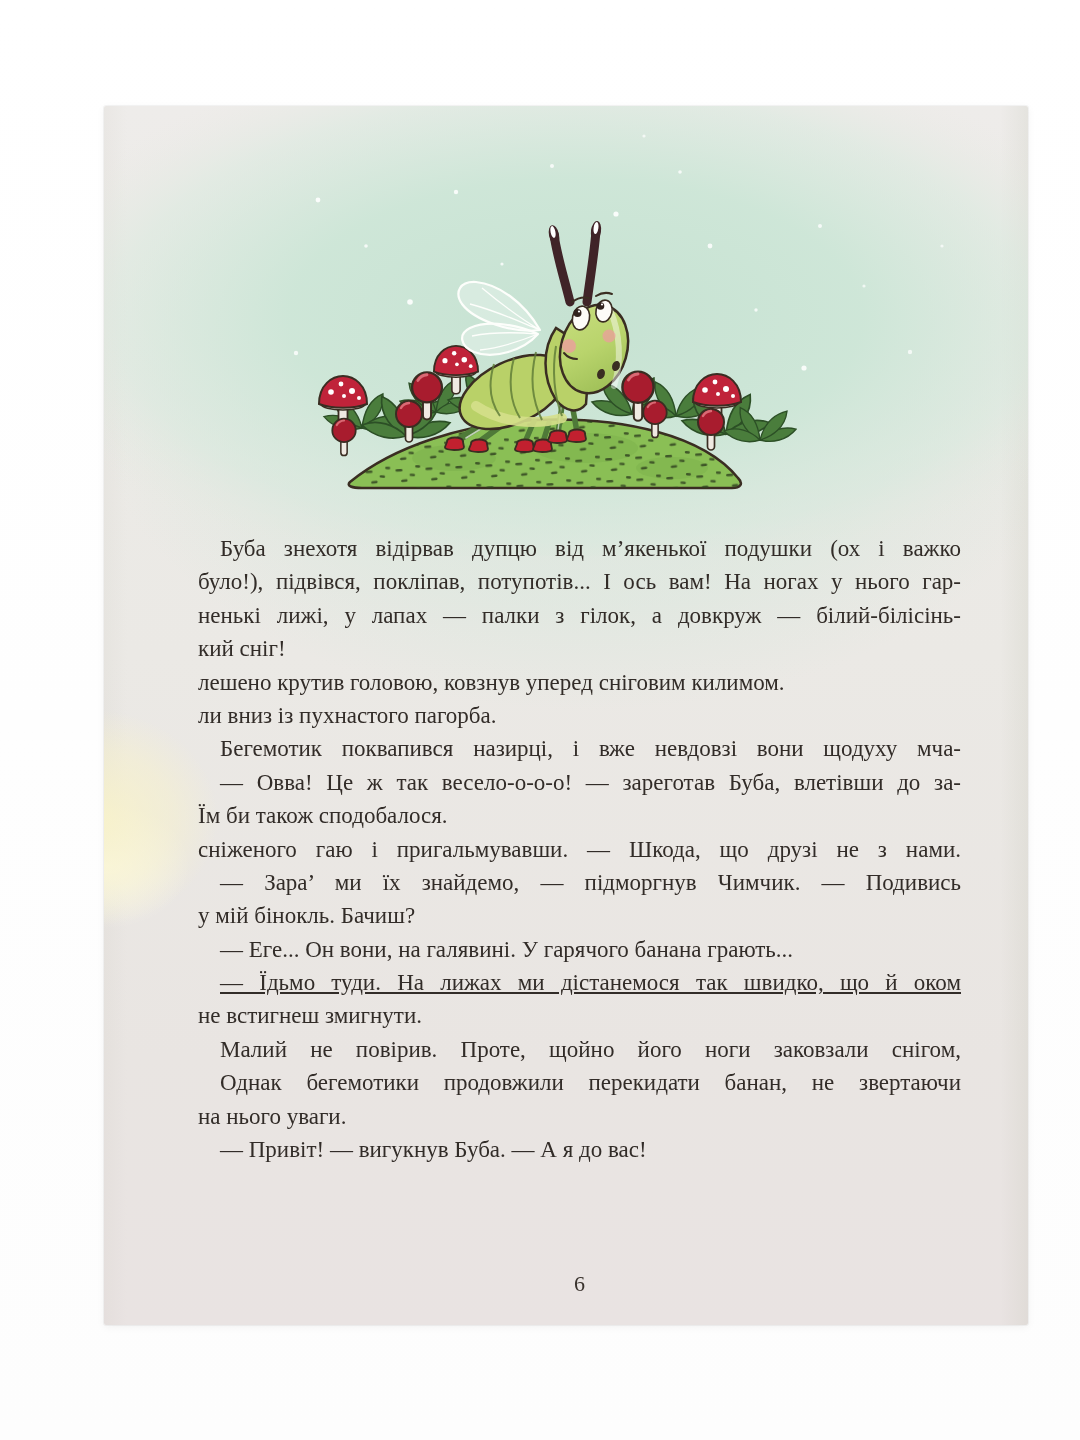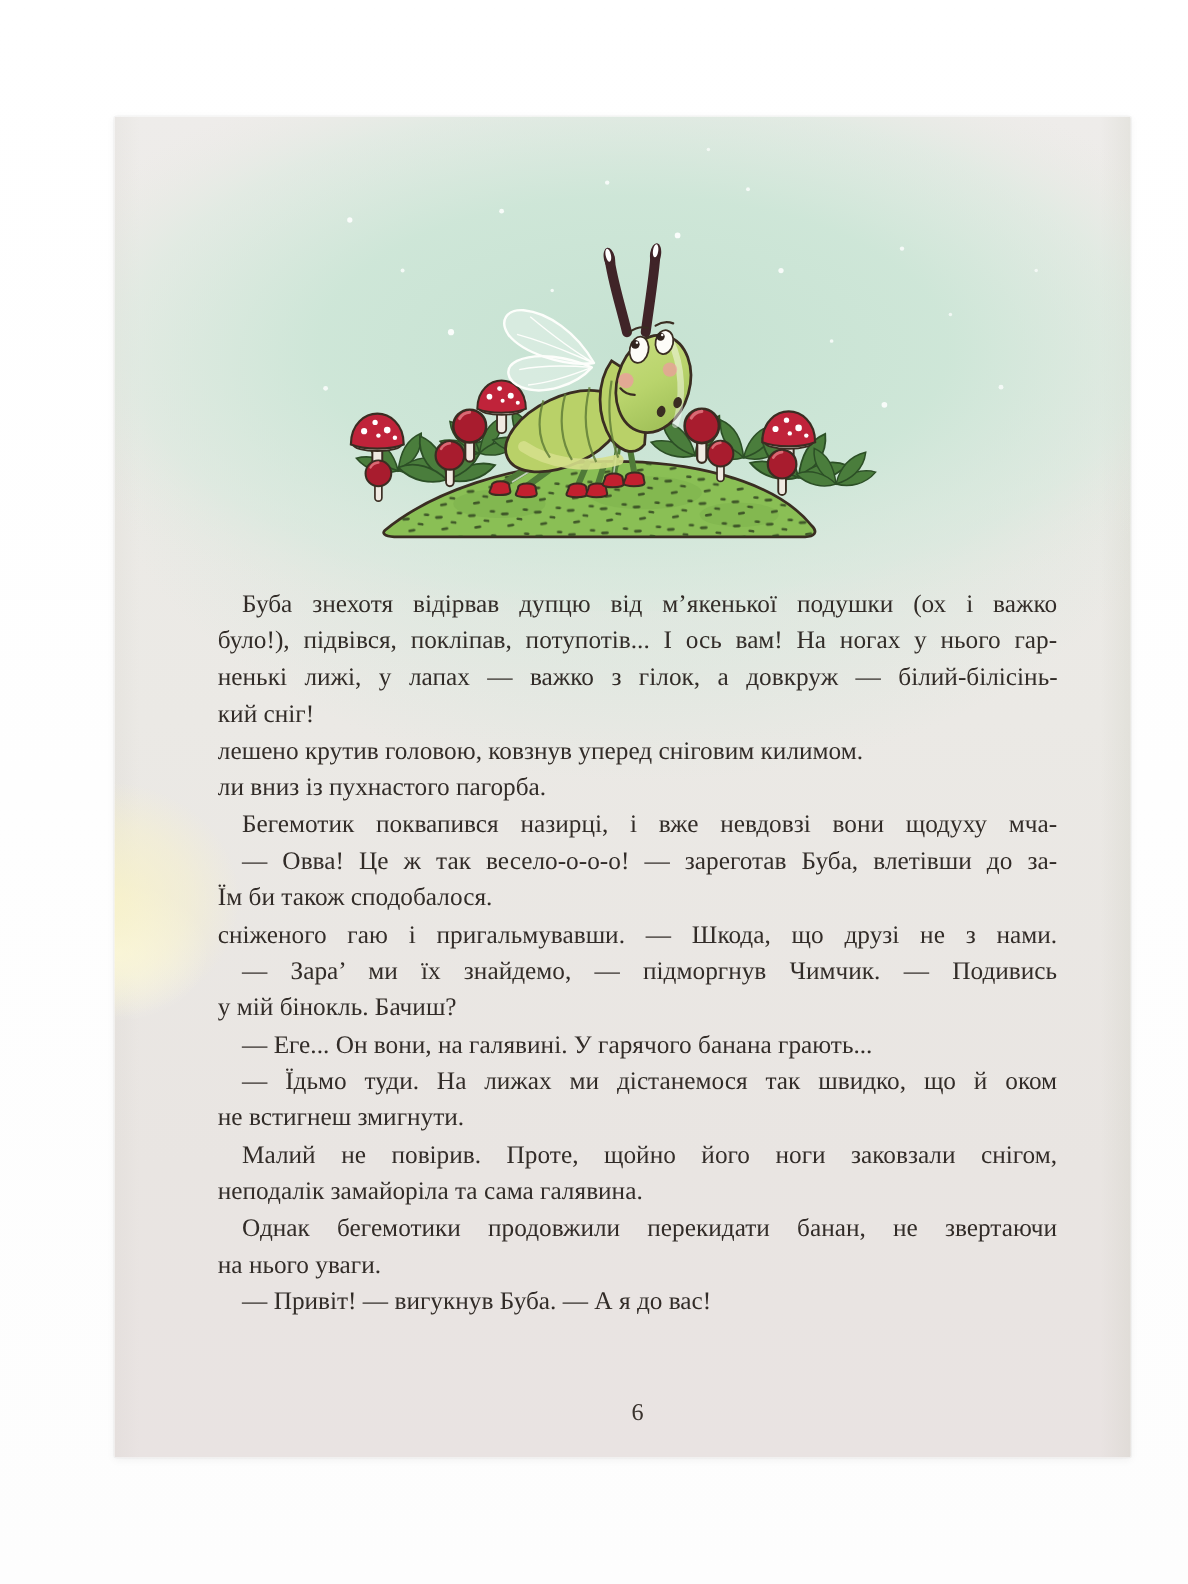--- a/index.html
+++ b/index.html
@@ -222,21 +222,21 @@
         <ellipse cx="512" cy="260" rx="3.8" ry="5.2" fill="#3a2d22" transform="rotate(18 512 260)"></ellipse>
         <path d="M460,247 q 5,6 13,6" fill="none" stroke="#3a2d22" stroke-width="2" stroke-linecap="round"></path>
       </g>
     </g>
   </svg>
 
   <div class="text-block">
       <div class="para">
         <div class="line first just" style="word-spacing: 12.3507px;"><span>Буба знехотя відірвав дупцю від м’якенької подушки (ох і важко</span></div>
         <div class="line just" style="word-spacing: 6.77699px; font-family: Liberation Serif, serif;"><span>було!), підвівся, покліпав, потупотів... І ось вам! На ногах у нього гар-</span></div>
-        <div class="line just" style="word-spacing: 10.0966px;"><span>ненькі лижі, у лапах — важко з гілок, а довкруж — білий-білісінь-</span></div>
+        <div class="line just" style="word-spacing: 10.0966px;"><span>ненькі лижі, у лапах — палки з гілок, а довкруж — білий-білісінь-</span></div>
         <div class="line last"><span>кий сніг!</span></div>
       </div>
       <div class="para">
         <div class="line last"><span>лешено крутив головою, ковзнув уперед сніговим килимом.</span></div>
       </div>
       <div class="para">
         <div class="line last"><span>ли вниз із пухнастого пагорба.</span></div>
         <div class="line first just" style="word-spacing: 14.0137px;"><span>Бегемотик поквапився назирці, і вже невдовзі вони щодуху мча-</span></div>
       </div>
       <div class="para">
@@ -245,26 +245,25 @@
         <div class="line just" style="word-spacing: 13.15px;"><span>сніженого гаю і пригальмувавши. — Шкода, що друзі не з нами.</span></div>
       </div>
       <div class="para">
         <div class="line first just" style="word-spacing: 15.3872px; font-family: Liberation Serif, serif;"><span>— Зара’ ми їх знайдемо, — підморгнув Чимчик. — Подивись</span></div>
         <div class="line last"><span>у мій бінокль. Бачиш?</span></div>
       </div>
       <div class="para">
         <div class="line first last"><span>— Еге... Он вони, на галявині. У гарячого банана грають...</span></div>
       </div>
       <div class="para">
-        <div class="line first just" style="word-spacing: 10.4759px;"><span>— Їдьмо туди. На лижах ми дістанемося так швидко, що й оком</span></div>
+        <div class="line first just" style="word-spacing: 10.4759px; text-decoration: underline;"><span>— Їдьмо туди. На лижах ми дістанемося так швидко, що й оком</span></div>
         <div class="line last"><span>не встигнеш змигнути.</span></div>
       </div>
       <div class="para">
         <div class="line first just" style="word-spacing: 17.4492px;"><span>Малий не повірив. Проте, щойно його ноги заковзали снігом,</span></div>
-        <div class="line last"><span>неподалік замайоріла та сама галявина.</span></div>
       </div>
       <div class="para">
         <div class="line first just" style="word-spacing: 18.9818px;"><span>Однак бегемотики продовжили перекидати банан, не звертаючи</span></div>
         <div class="line last"><span>на нього уваги.</span></div>
       </div>
       <div class="para">
         <div class="line first last"><span>— Привіт! — вигукнув Буба. — А я до вас!</span></div>
       </div>
     </div>
 

